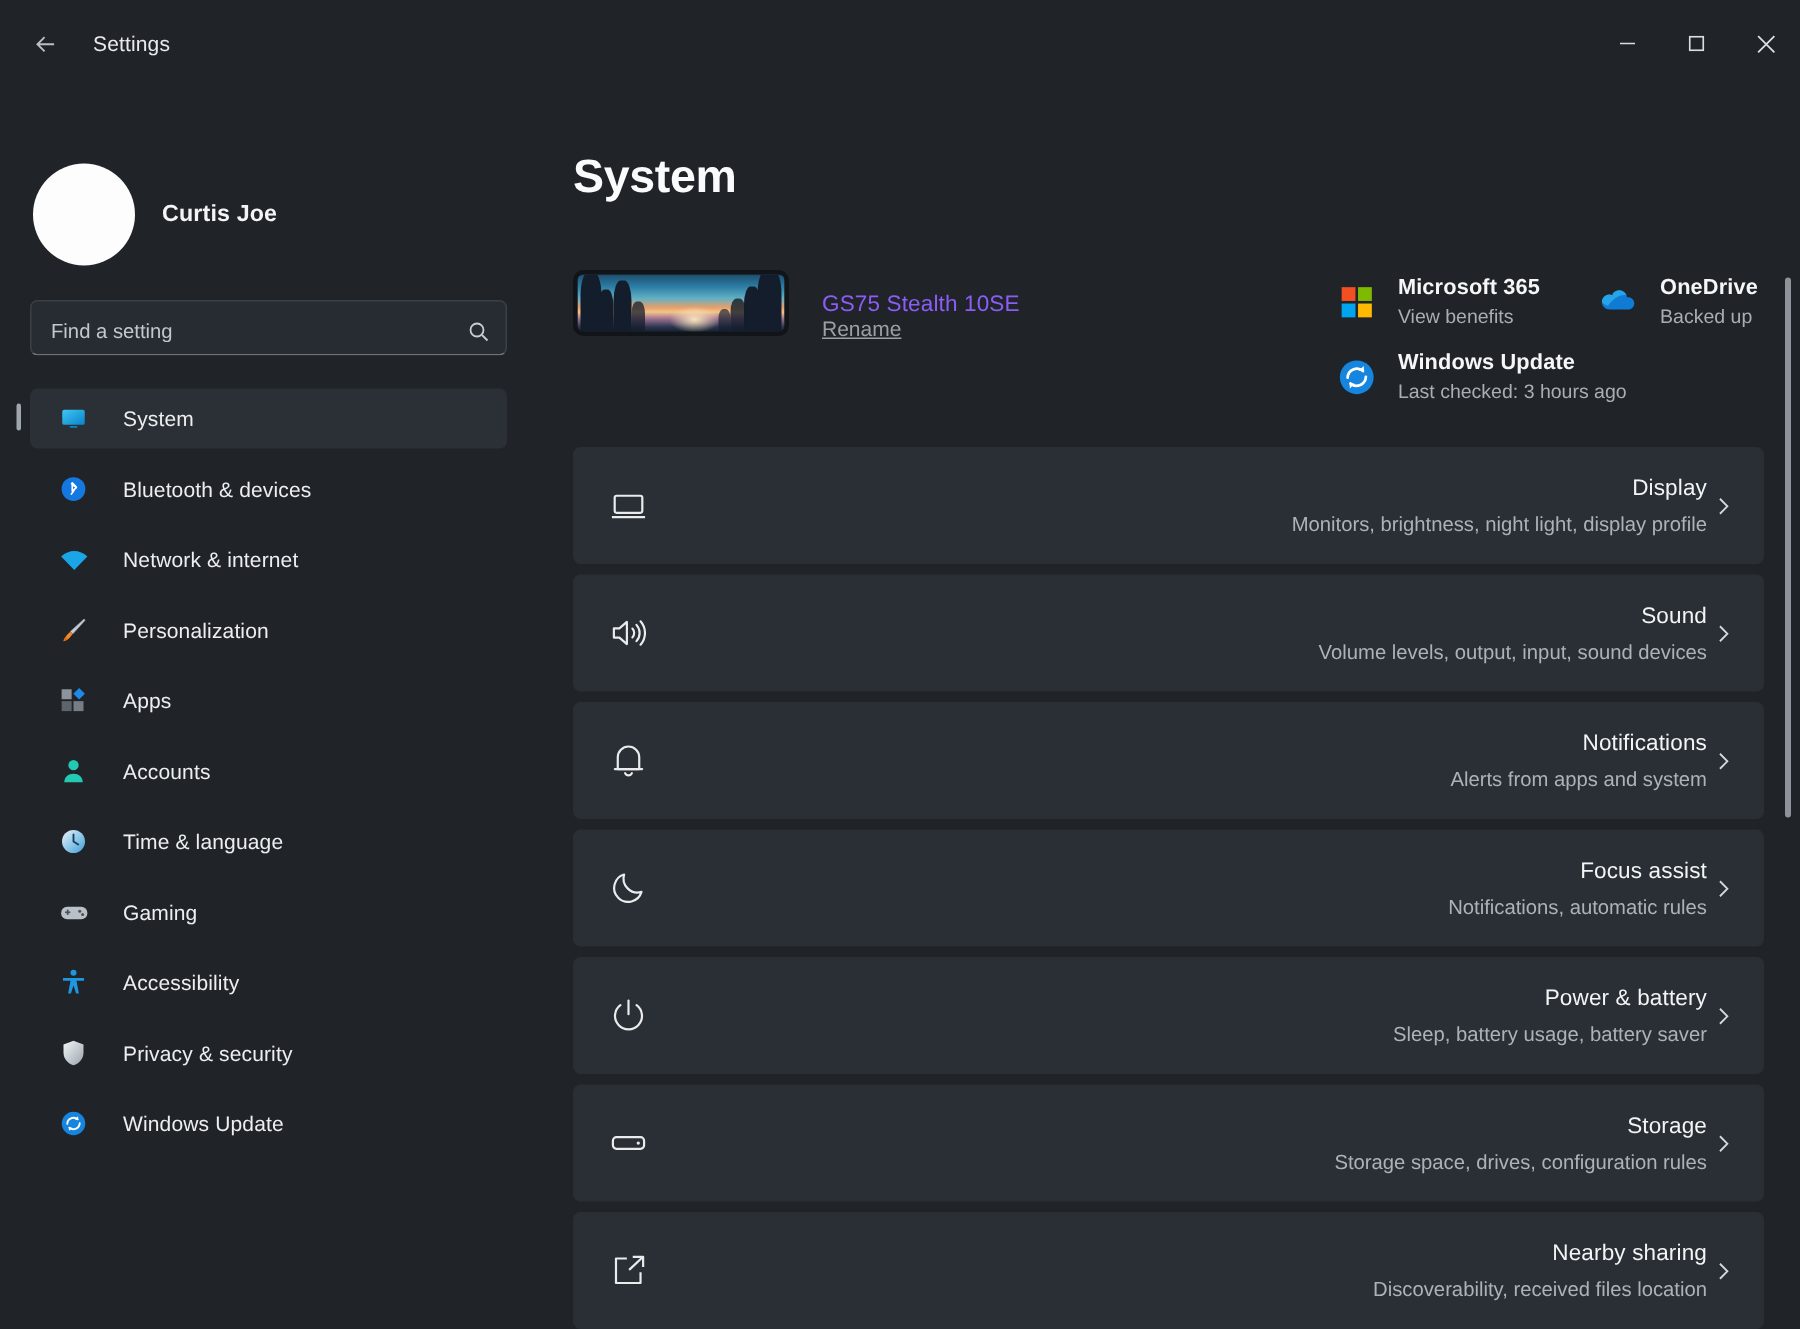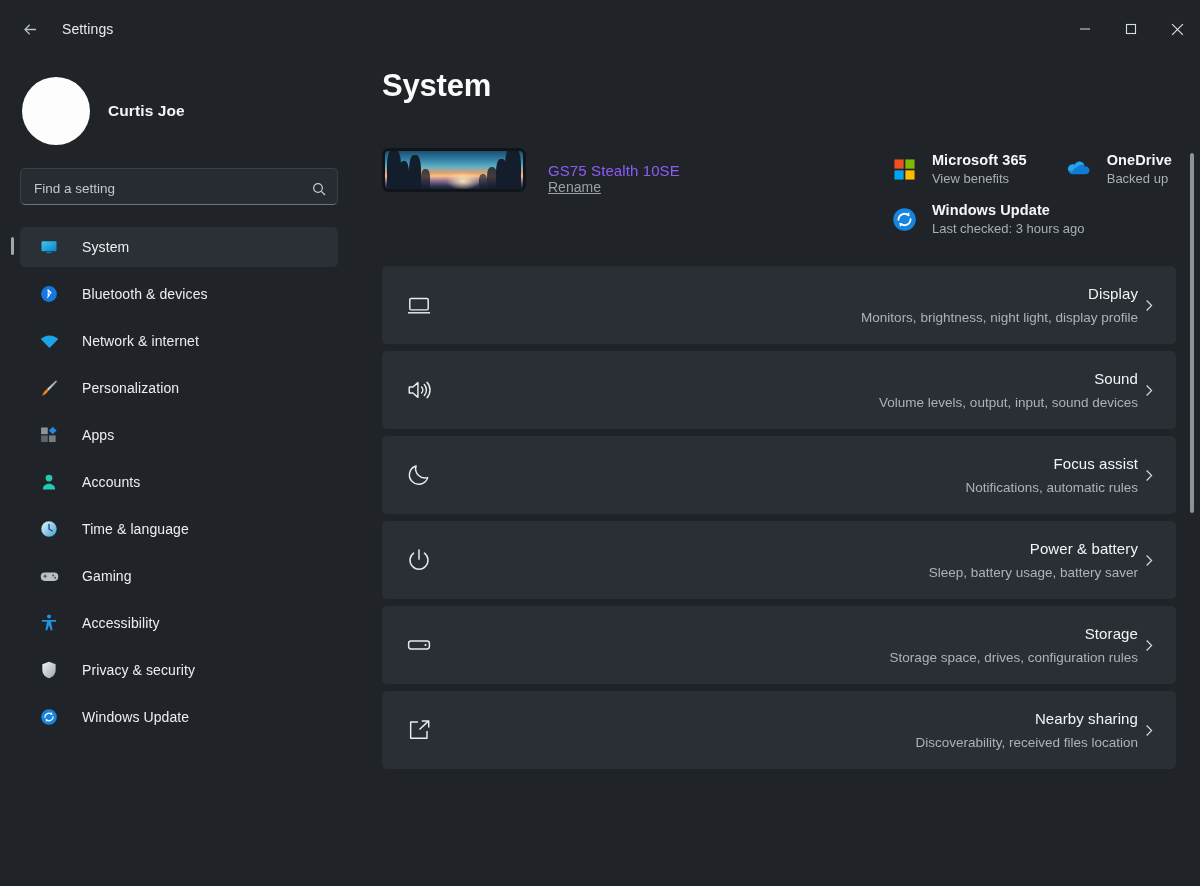--- a/index.html
+++ b/index.html
@@ -3,21 +3,21 @@
 <meta charset="utf-8">
 <style>
   * { box-sizing: border-box; margin: 0; padding: 0; }
   html, body {
     width: 1200px; height: 886px;
     background: #1b1f24;
     font-family: "Liberation Sans", sans-serif;
     overflow: hidden;
     -webkit-font-smoothing: antialiased;
   }
-  .window { position: relative; width: 1200px; height: 886px; background: #202428; display: flex; flex-direction: column; }
+  .window { position: relative; width: 1200px; height: 886px; background: #202428; display: flex; flex-direction: column; gap: 32px; }
 
   
   .titlebar { height: 58px; flex: 0 0 58px; display: flex; align-items: center; background: #202428; position: relative; z-index: 5; }
   .back-btn { width: 44px; height: 32px; margin-left: 8px; display: flex; align-items: center; justify-content: center; border-radius: 4px; cursor: pointer; }
   .app-title { font-size: 14px; color: #e8eaed; margin-left: 10px; letter-spacing: .1px; }
   .caption-group { margin-left: auto; display: flex; height: 58px; }
   .cap-btn { width: 46px; height: 100%; display: flex; align-items: center; justify-content: center; cursor: pointer; }
 
   
   .body-split { flex: 1; display: flex; min-height: 0; }
@@ -361,20 +361,38 @@
             <span class="row-title" style="display:block">Sound</span>
             <span class="row-sub" style="display:block">Volume levels, output, input, sound devices</span>
           </span>
           <span class="chev">
             <svg width="15" height="15" viewBox="0 0 24 24" fill="none" stroke="currentColor" stroke-width="1.9">
                 <path d="M9 4l8 8-8 8"></path>
               </svg>
           </span>
         </div>
 
+        <div class="row">
+          <span class="row-icon">
+            <svg width="26" height="26" viewBox="0 0 24 24" fill="none" stroke="currentColor" stroke-width="1.35">
+                <path d="M5.4 17.3V10a6.6 6.6 0 1113.2 0v7.3z" stroke-linejoin="round"></path>
+                <path d="M3.6 17.3h16.8" stroke-linecap="round"></path>
+                <path d="M9.9 19.8a2.3 2.3 0 004.2 0" stroke-linecap="round"></path>
+              </svg>
+          </span>
+          <span class="row-text">
+            <span class="row-title" style="display:block">Notifications</span>
+            <span class="row-sub" style="display:block">Alerts from apps and system</span>
+          </span>
+          <span class="chev">
+            <svg width="15" height="15" viewBox="0 0 24 24" fill="none" stroke="currentColor" stroke-width="1.9">
+                <path d="M9 4l8 8-8 8"></path>
+              </svg>
+          </span>
+        </div>
 
         <div class="row">
           <span class="row-icon">
             <svg width="26" height="26" viewBox="0 0 24 24" fill="none" stroke="currentColor" stroke-width="1.35">
                 <path d="M20 14.4A8.6 8.6 0 019.3 3.7 8.6 8.6 0 1020 14.4z" stroke-linejoin="round"></path>
               </svg>
           </span>
           <span class="row-text">
             <span class="row-title" style="display:block">Focus assist</span>
             <span class="row-sub" style="display:block">Notifications, automatic rules</span>

